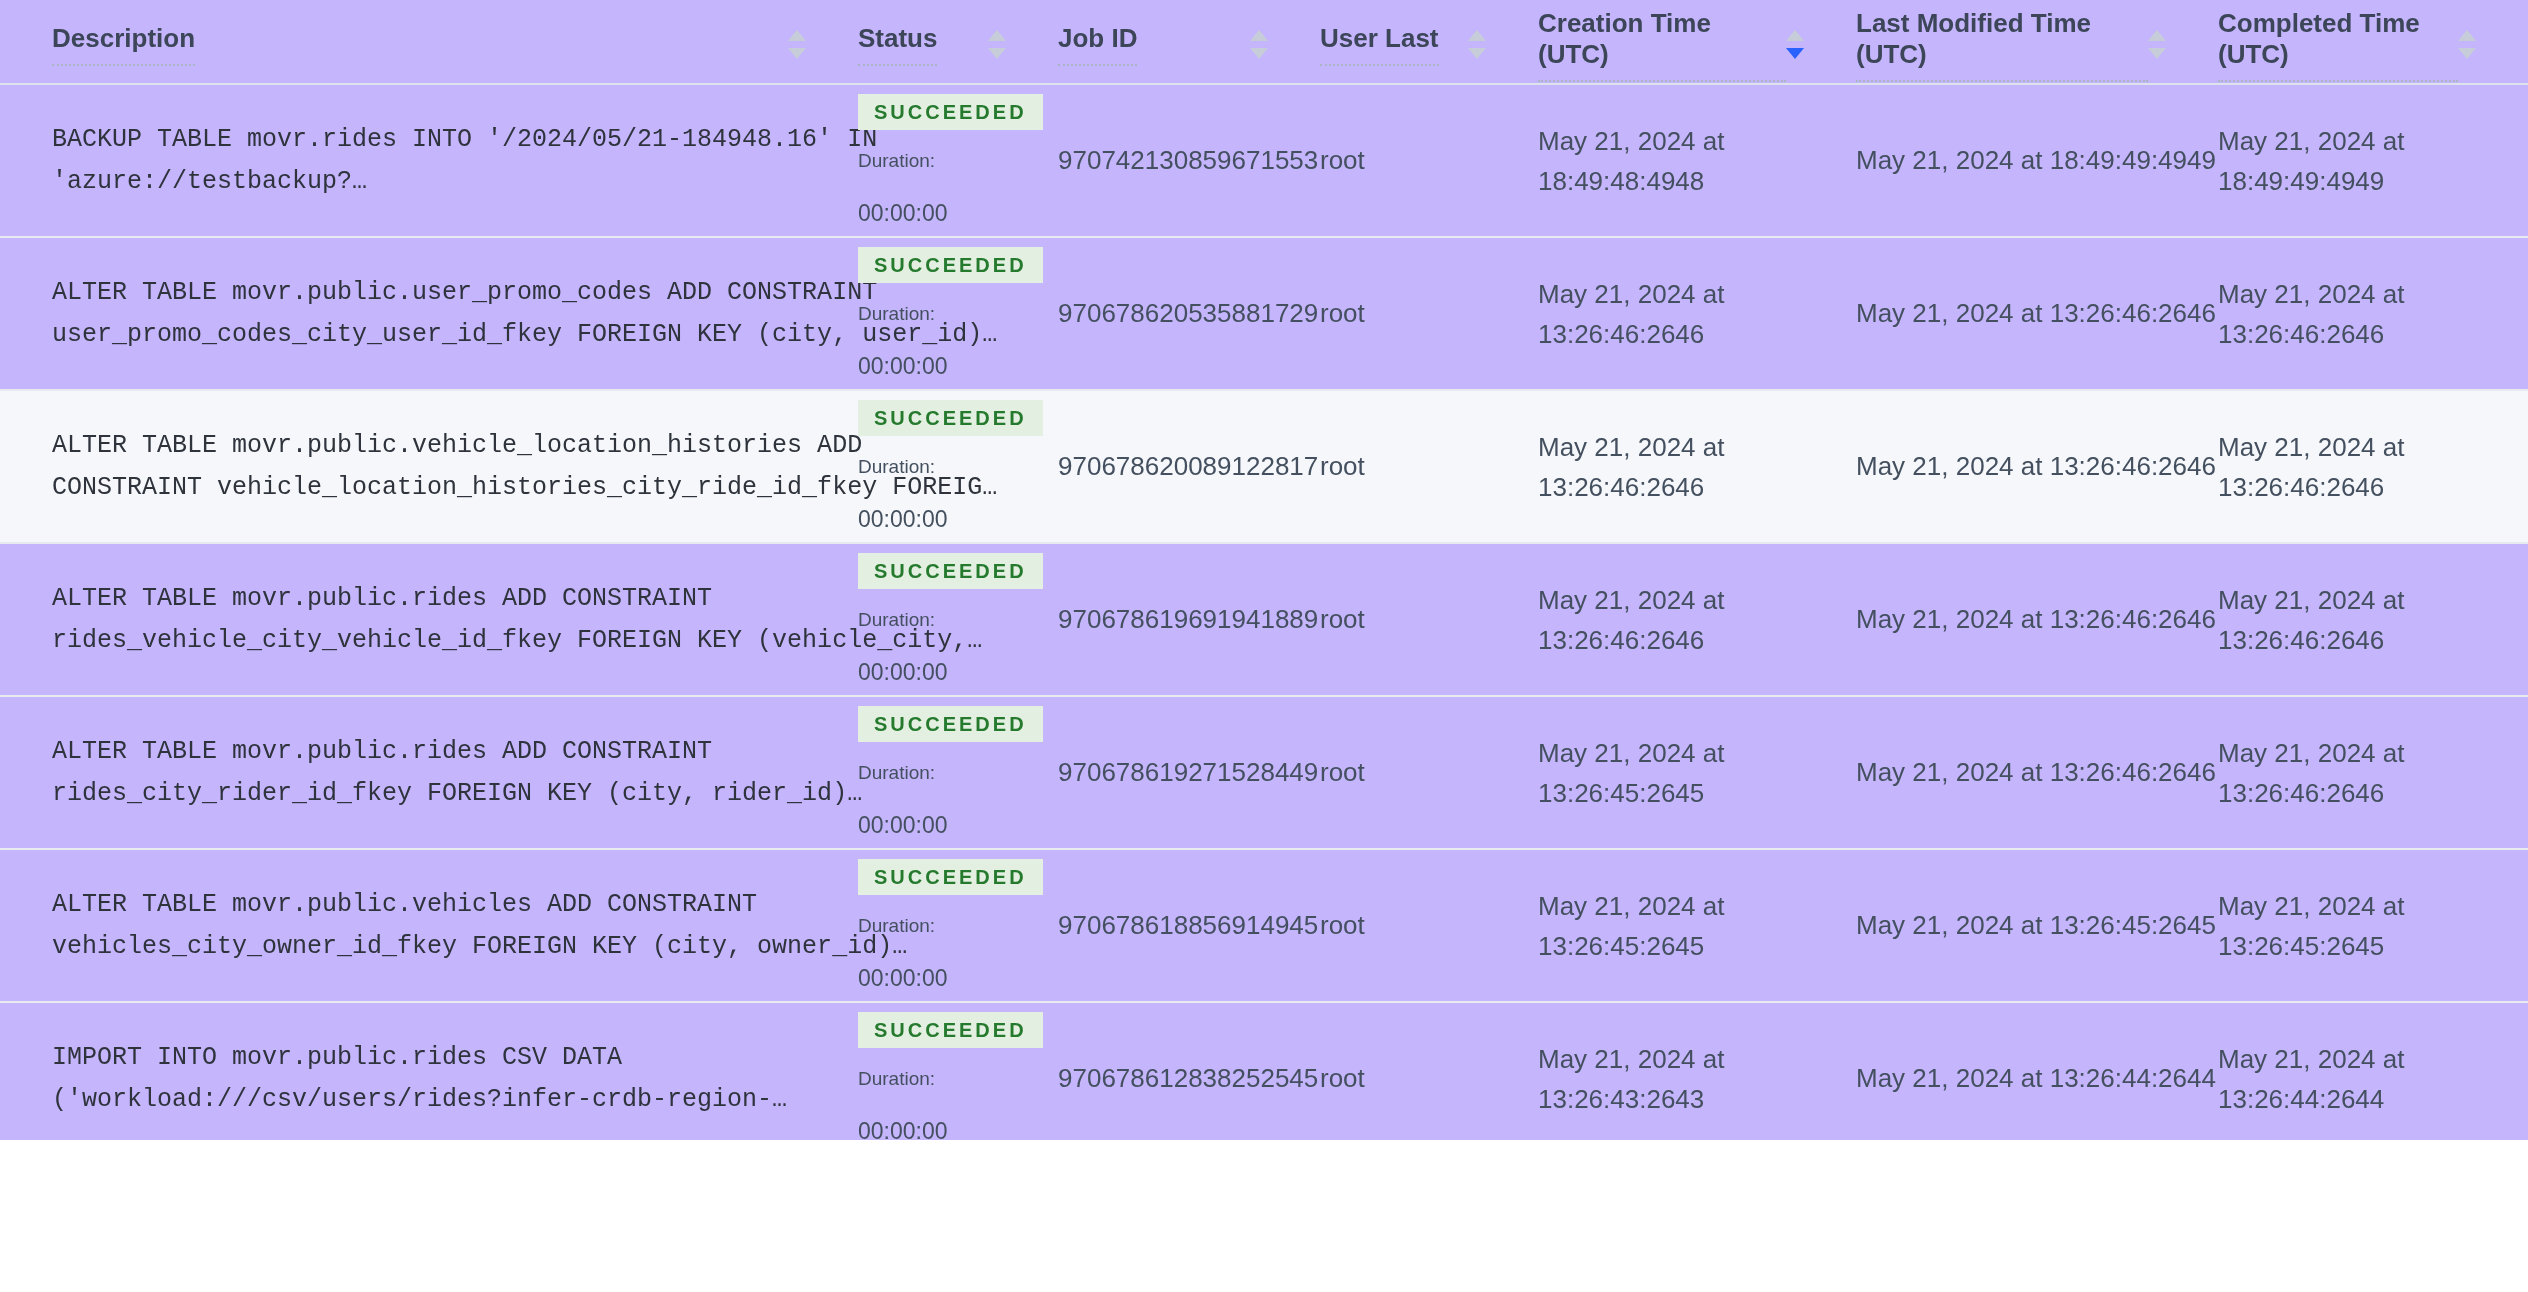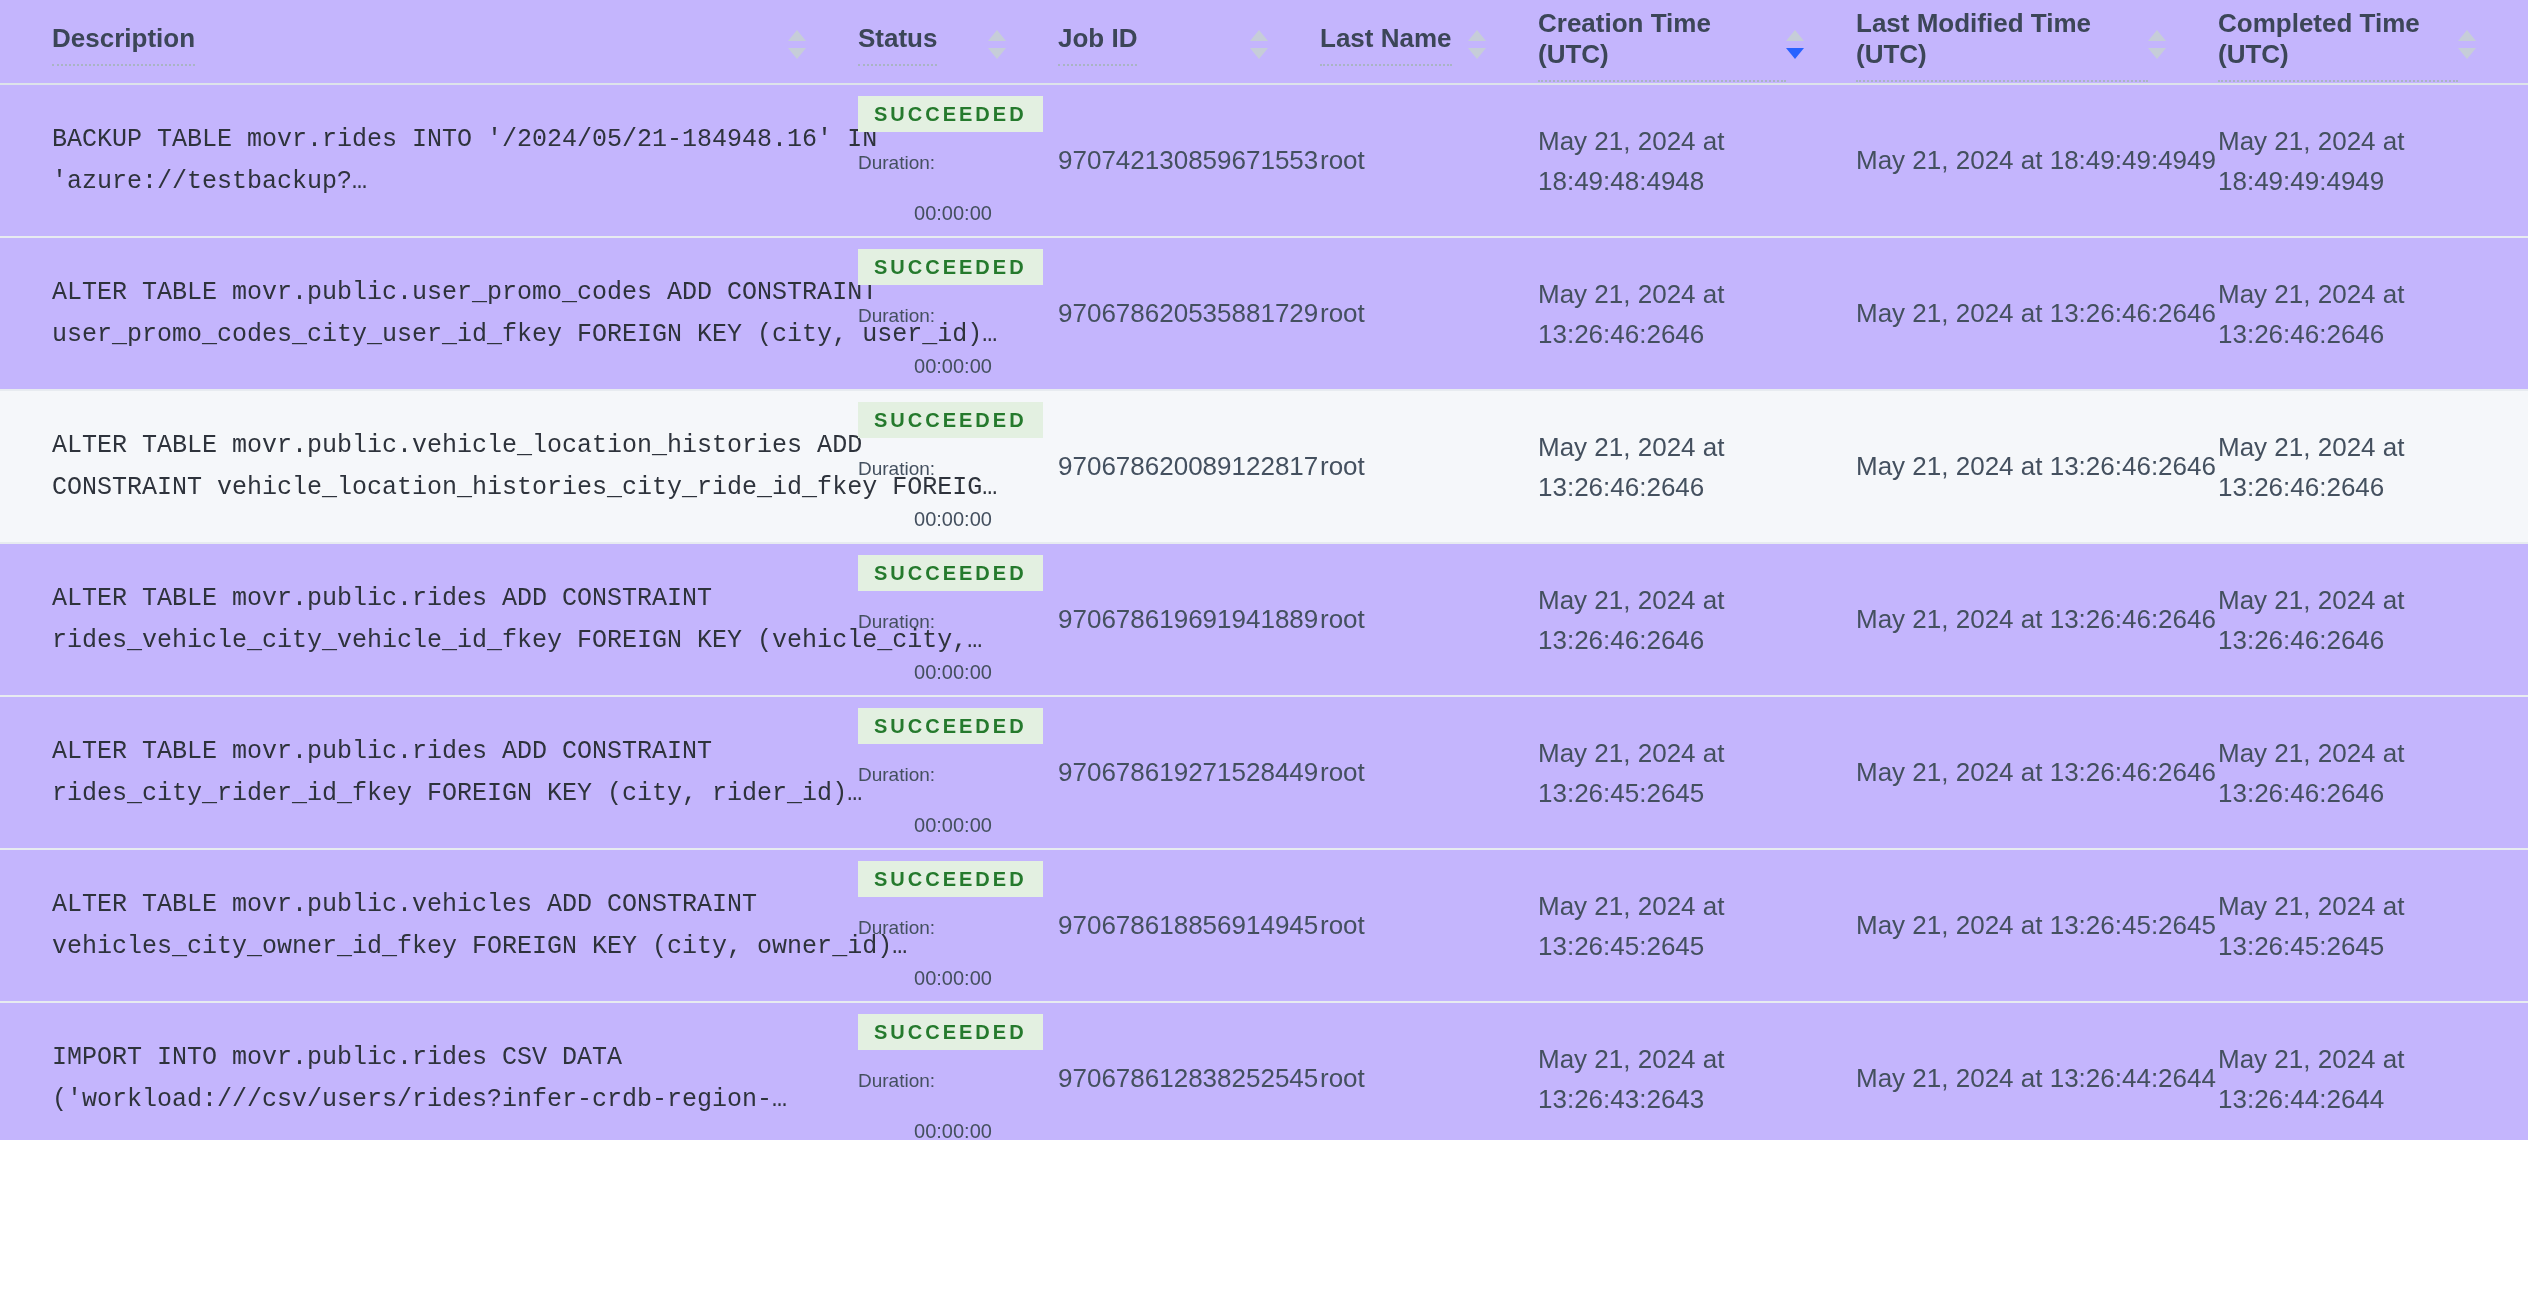--- a/index.html
+++ b/index.html
@@ -42,21 +42,21 @@
   .desc-text{
     font-family:"Liberation Mono","DejaVu Sans Mono",monospace;
     font-size:25px;line-height:42px;white-space:pre;color:var(--mono-text);
   }
   td.cell-status{padding-right:10px;}
   .badge{display:inline-block;padding:7px 16px;border-radius:0;
     font-size:20px;font-weight:700;letter-spacing:3px;line-height:1.1;}
   .badge-succeeded{background:var(--succeeded-bg);color:var(--succeeded-text);}
   .badge-running{background:var(--running-bg);color:var(--running-text);}
   .duration-label{font-size:19px;color:var(--body-text);margin-top:20px;}
-  .duration-value{font-size:20px;color:var(--body-text);margin-top:28px;text-align:center;}
+  .duration-value{font-size:23px;color:var(--body-text);margin-top:28px;}
   td.cell-time{padding-right:40px;line-height:40px;}
   td.cell-modified{white-space:nowrap;padding-right:10px;}
   td.cell-jobid,td.cell-user{padding-right:12px;margin-left:32px;}
 </style>
 </head>
 <body>
 
 <div class="app">
   <table>
     <colgroup>
@@ -92,21 +92,21 @@
             <div class="th-inner">
               <span class="col-label">Job ID</span>
               <span class="sort">
                 <span class="tri tri-up"></span>
                 <span class="tri tri-down"></span>
               </span>
             </div>
           </th>
           <th>
             <div class="th-inner">
-              <span class="col-label">Last Name</span>
+              <span class="col-label">User Last</span>
               <span class="sort">
                 <span class="tri tri-up"></span>
                 <span class="tri tri-down"></span>
               </span>
             </div>
           </th>
           <th>
             <div class="th-inner">
               <span class="col-label">Creation Time (UTC)</span>
               <span class="sort">

